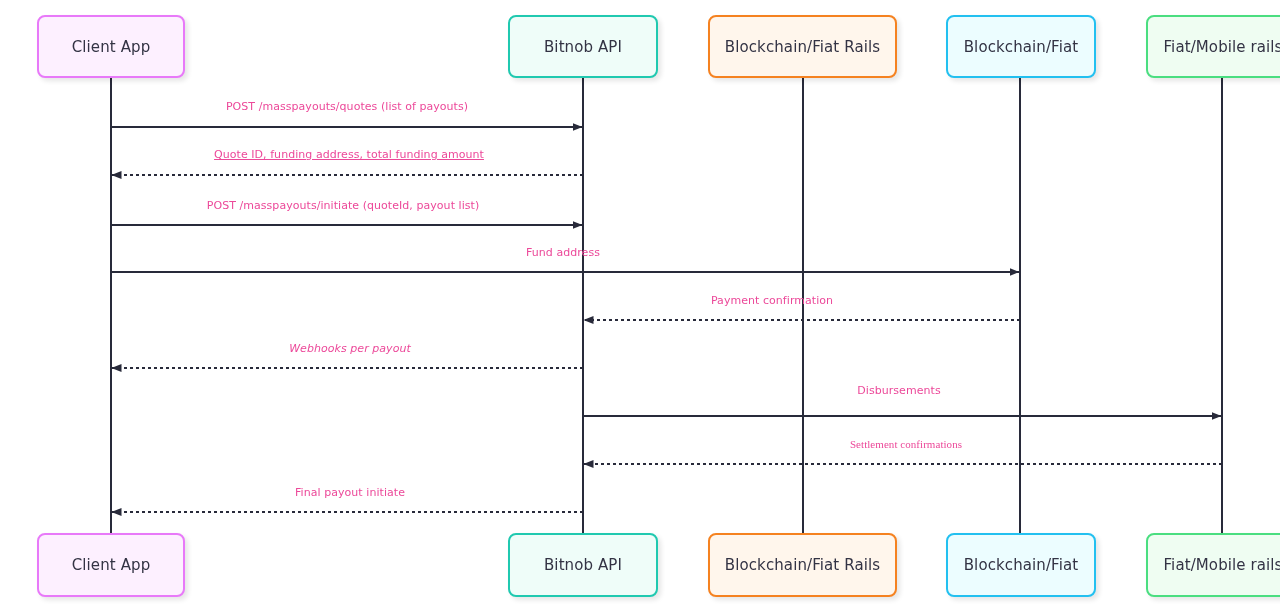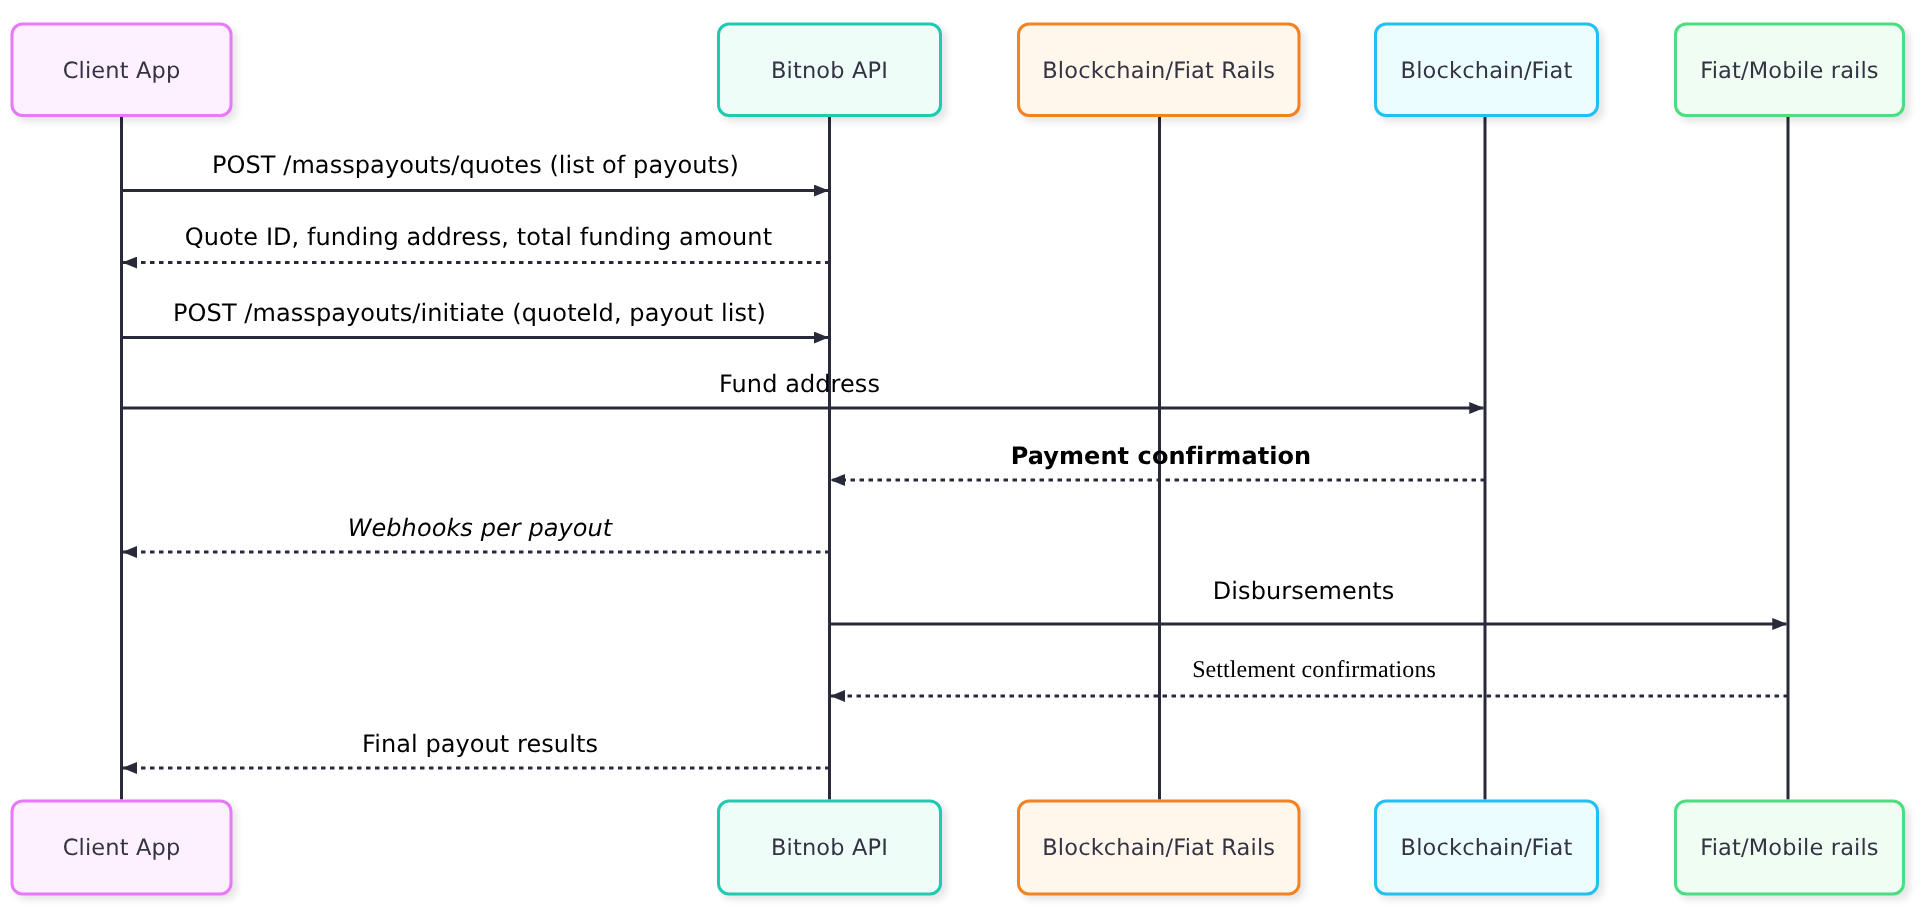--- a/index.html
+++ b/index.html
@@ -2,40 +2,40 @@
 <html><head>
 <meta charset="utf-8">
 <style>
   html,body{margin:0;padding:0;}
   body{
     width:1280px;height:611px;
     background:#ffffff;
     font-family:"DejaVu Sans","Liberation Sans",sans-serif;
     overflow:hidden;
   }
-  #diagram{position:relative;width:1044px;height:611px;}
+  #diagram{position:relative;width:1044px;height:611px;margin-left:30px;}
   svg#canvas{position:absolute;left:0;top:0;width:1280px;height:611px;}
 
   .actor-box{
     position:absolute;
     box-sizing:border-box;
     border-radius:8px;
     border-width:2px;
     border-style:solid;
     display:flex;align-items:center;justify-content:center;
     box-shadow:3px 3px 5px rgba(0,0,0,0.10);
     font-size:15px;
     color:#333344;
     letter-spacing:0.1px;
     white-space:nowrap;
   }
   .msg-label{
     position:absolute;
-    font-size:16px;
-    color:#000000;
+    font-size:11px;
+    color:#ec4899;
     white-space:nowrap;
     transform:translateX(-50%);
     letter-spacing:0.05px;
   }
 </style>
 </head>
 <body>
 
 <div id="diagram">
   <svg id="canvas" xmlns="http://www.w3.org/2000/svg">
@@ -94,22 +94,22 @@
       </div>
       <div class="actor-box" style="left: 1116px; top: 15px; width: 154px; height: 63px; border-color: rgb(74, 222, 128); background: rgb(239, 253, 242);">
         <span>Fiat/Mobile rails</span>
       </div>
       <div class="actor-box" style="left: 1116px; top: 533px; width: 154px; height: 64px; border-color: rgb(74, 222, 128); background: rgb(239, 253, 242);">
         <span>Fiat/Mobile rails</span>
       </div>
     </div>
   <div id="label-layer">
       <div class="msg-label" style="left: 317px; top: 100px;">POST /masspayouts/quotes (list of payouts)</div>
-      <div class="msg-label" style="left: 319px; top: 148px;">Quote ID, funding address, total funding amount</div>
+      <div class="msg-label" style="left: 319px; top: 148px; text-decoration: underline;">Quote ID, funding address, total funding amount</div>
       <div class="msg-label" style="left: 313px; top: 199px;">POST /masspayouts/initiate (quoteId, payout list)</div>
       <div class="msg-label" style="left: 533px; top: 246px; text-align: center;">Fund address</div>
-      <div class="msg-label" style="left: 774px; top: 294px; font-weight: bold;">Payment confirmation</div>
+      <div class="msg-label" style="left: 742px; top: 294px;">Payment confirmation</div>
       <div class="msg-label" style="left: 320px; top: 342px; font-style: italic;">Webhooks per payout</div>
       <div class="msg-label" style="left: 869px; top: 384px;">Disbursements</div>
       <div class="msg-label" style="left: 876px; top: 438px; font-family: Liberation Serif, serif;">Settlement confirmations</div>
-      <div class="msg-label" style="left: 320px; top: 486px;">Final payout results</div>
+      <div class="msg-label" style="left: 320px; top: 486px;">Final payout initiate</div>
     </div>
 </div>
 
 </body></html>

